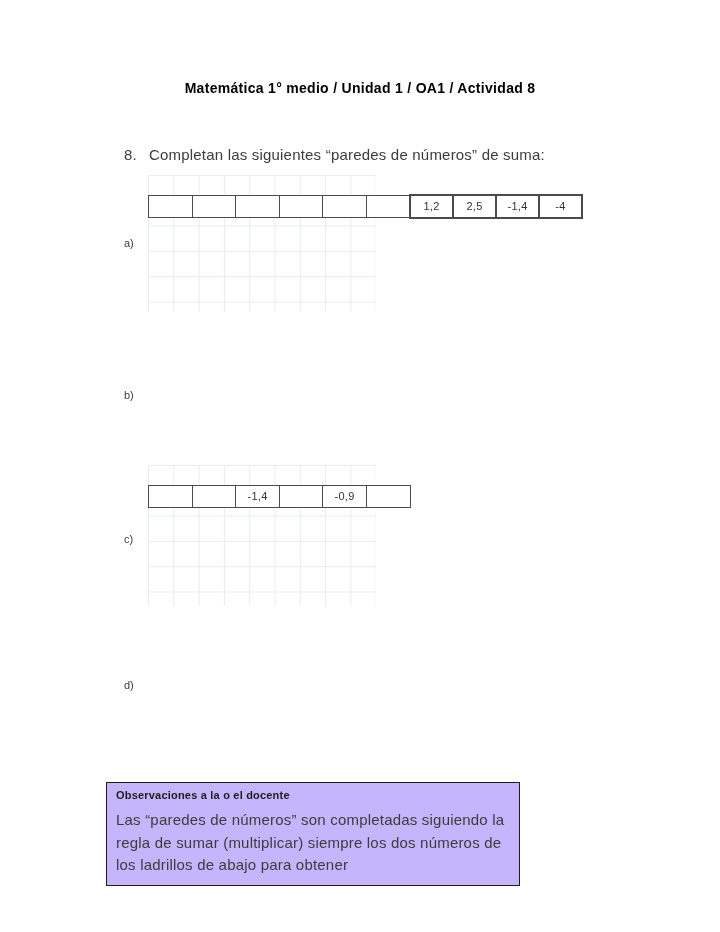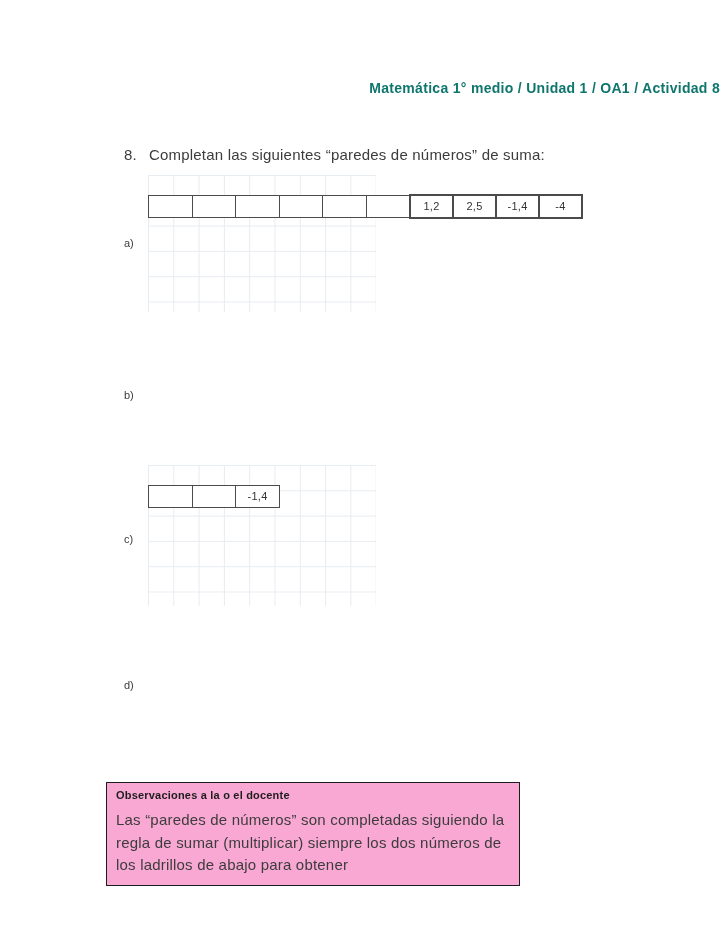--- a/index.html
+++ b/index.html
@@ -77,42 +77,42 @@
     height:25px;
     line-height:21px;
   }
   .obs{
     position:absolute;
     left:106px;top:782px;
     width:414px;
     box-sizing:border-box;
     border:1.3px solid #1d1d1d;
     padding:6px 9px 8px 9px;
-    background:#f9a8d4;
+    background:#c4b5fd;
   }
   .obs-title{
     font-size:11px;
     font-weight:bold;
     color:#1d1d1d;
     margin-bottom:8px;
     letter-spacing:0.2px;
   }
   .obs-body{
     font-size:15px;
     color:#3c3c3c;
     line-height:1.5;
     letter-spacing:0.2px;
   }
 </style>
 </head>
 <body>
 
 <div class="page">
 
-  <h1 class="title" style="color: #0f766e; text-align: right;">Matemática 1° medio / Unidad 1 / OA1 / Actividad 8</h1>
+  <h1 class="title" style="color: #000000;">Matemática 1° medio / Unidad 1 / OA1 / Actividad 8</h1>
 
   <div class="instruction">
     <span class="num">8.</span><span>Completan las siguientes “paredes de números” de suma:</span>
   </div>
 
   <span class="plabel plabel-a">a)</span>
   <div class="panel panel-a">
       <div class="pyramid">
         <div class="prow">
           <div class="pcell"></div>
@@ -140,20 +140,25 @@
   <span class="plabel plabel-c">c)</span>
   <div class="panel panel-c">
       <div class="pyramid">
         <div class="prow">
           <div class="pcell"></div>
         </div>
         <div class="prow">
           <div class="pcell"></div>
           <div class="pcell">-1,4</div>
         </div>
+        <div class="prow">
+          <div class="pcell"></div>
+          <div class="pcell">-0,9</div>
+          <div class="pcell"></div>
+        </div>
       </div>
     </div>
 
   <span class="plabel plabel-d">d)</span>
 
   <div class="obs">
     <div class="obs-title">Observaciones a la o el docente</div>
     <div class="obs-body">Las “paredes de números” son completadas siguiendo la regla de sumar (multiplicar) siempre los dos números de los ladrillos de abajo para obtener</div>
   </div>
 

